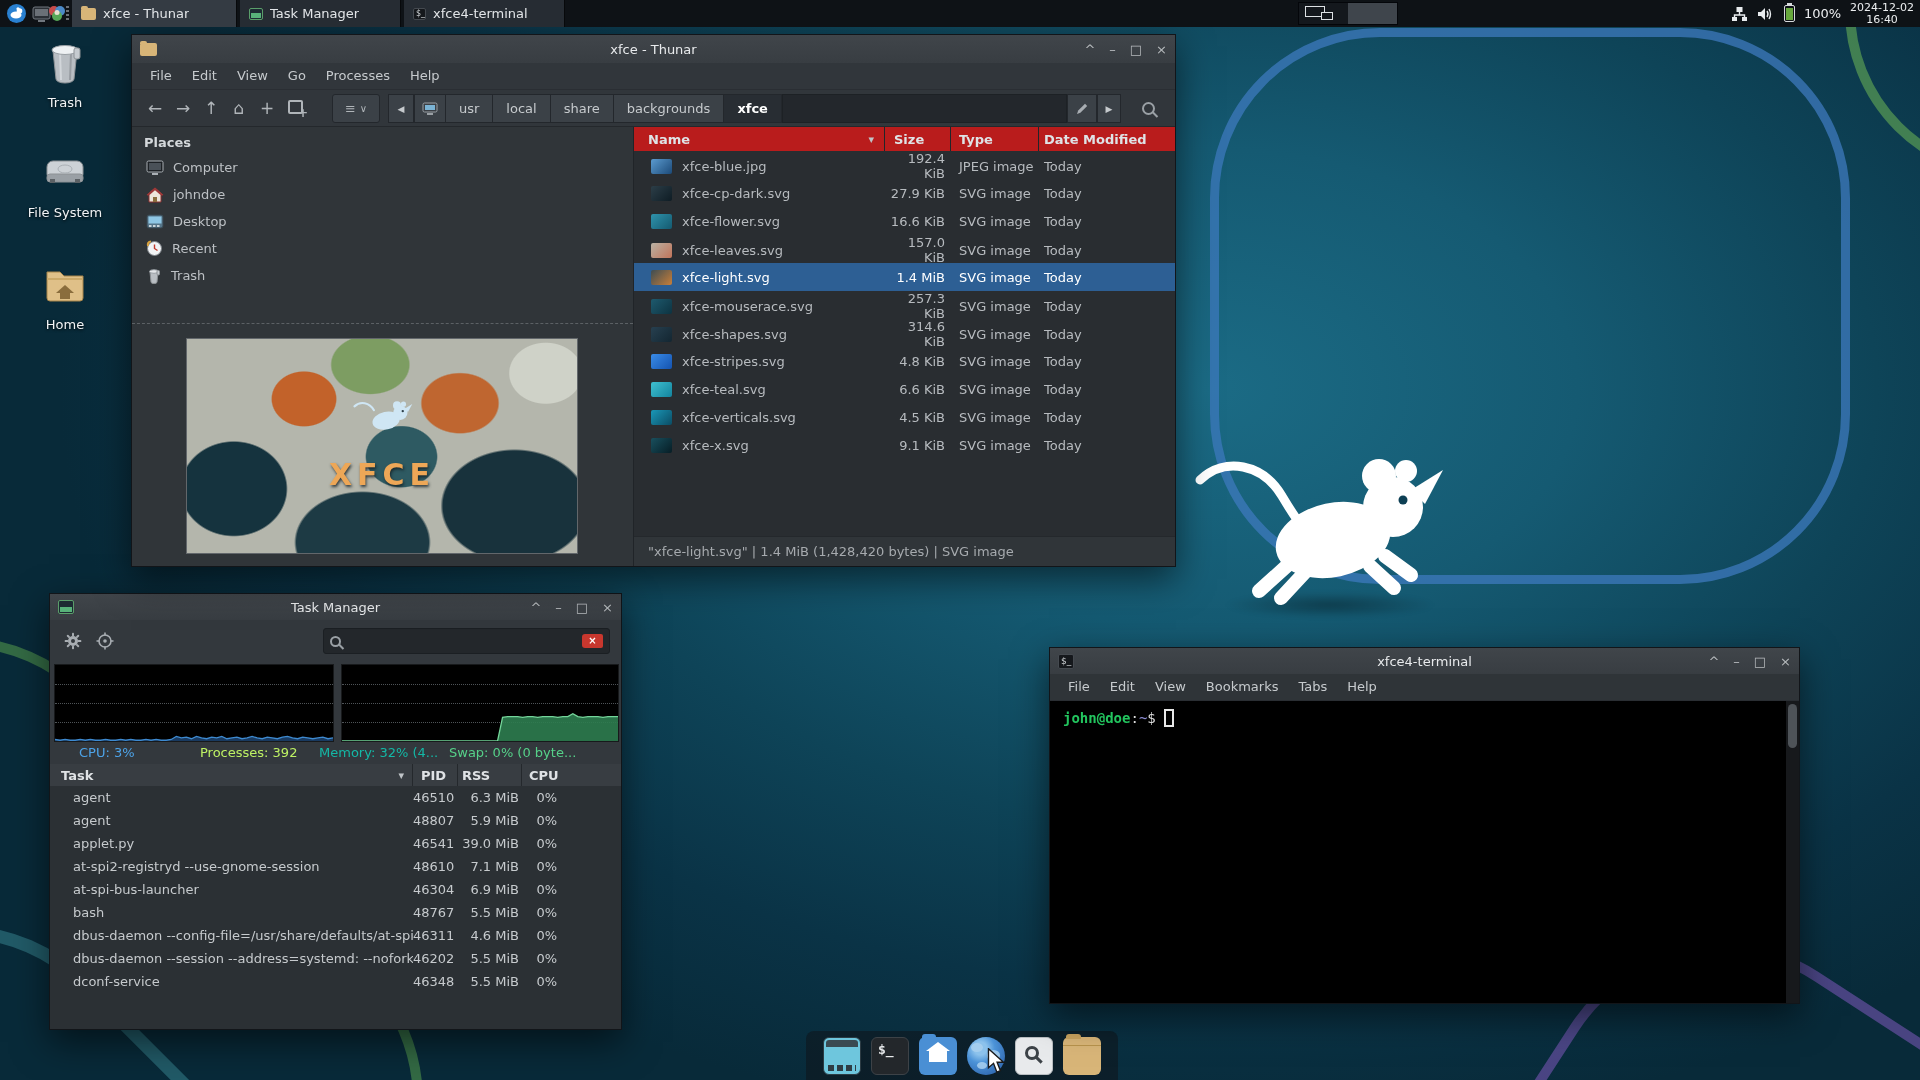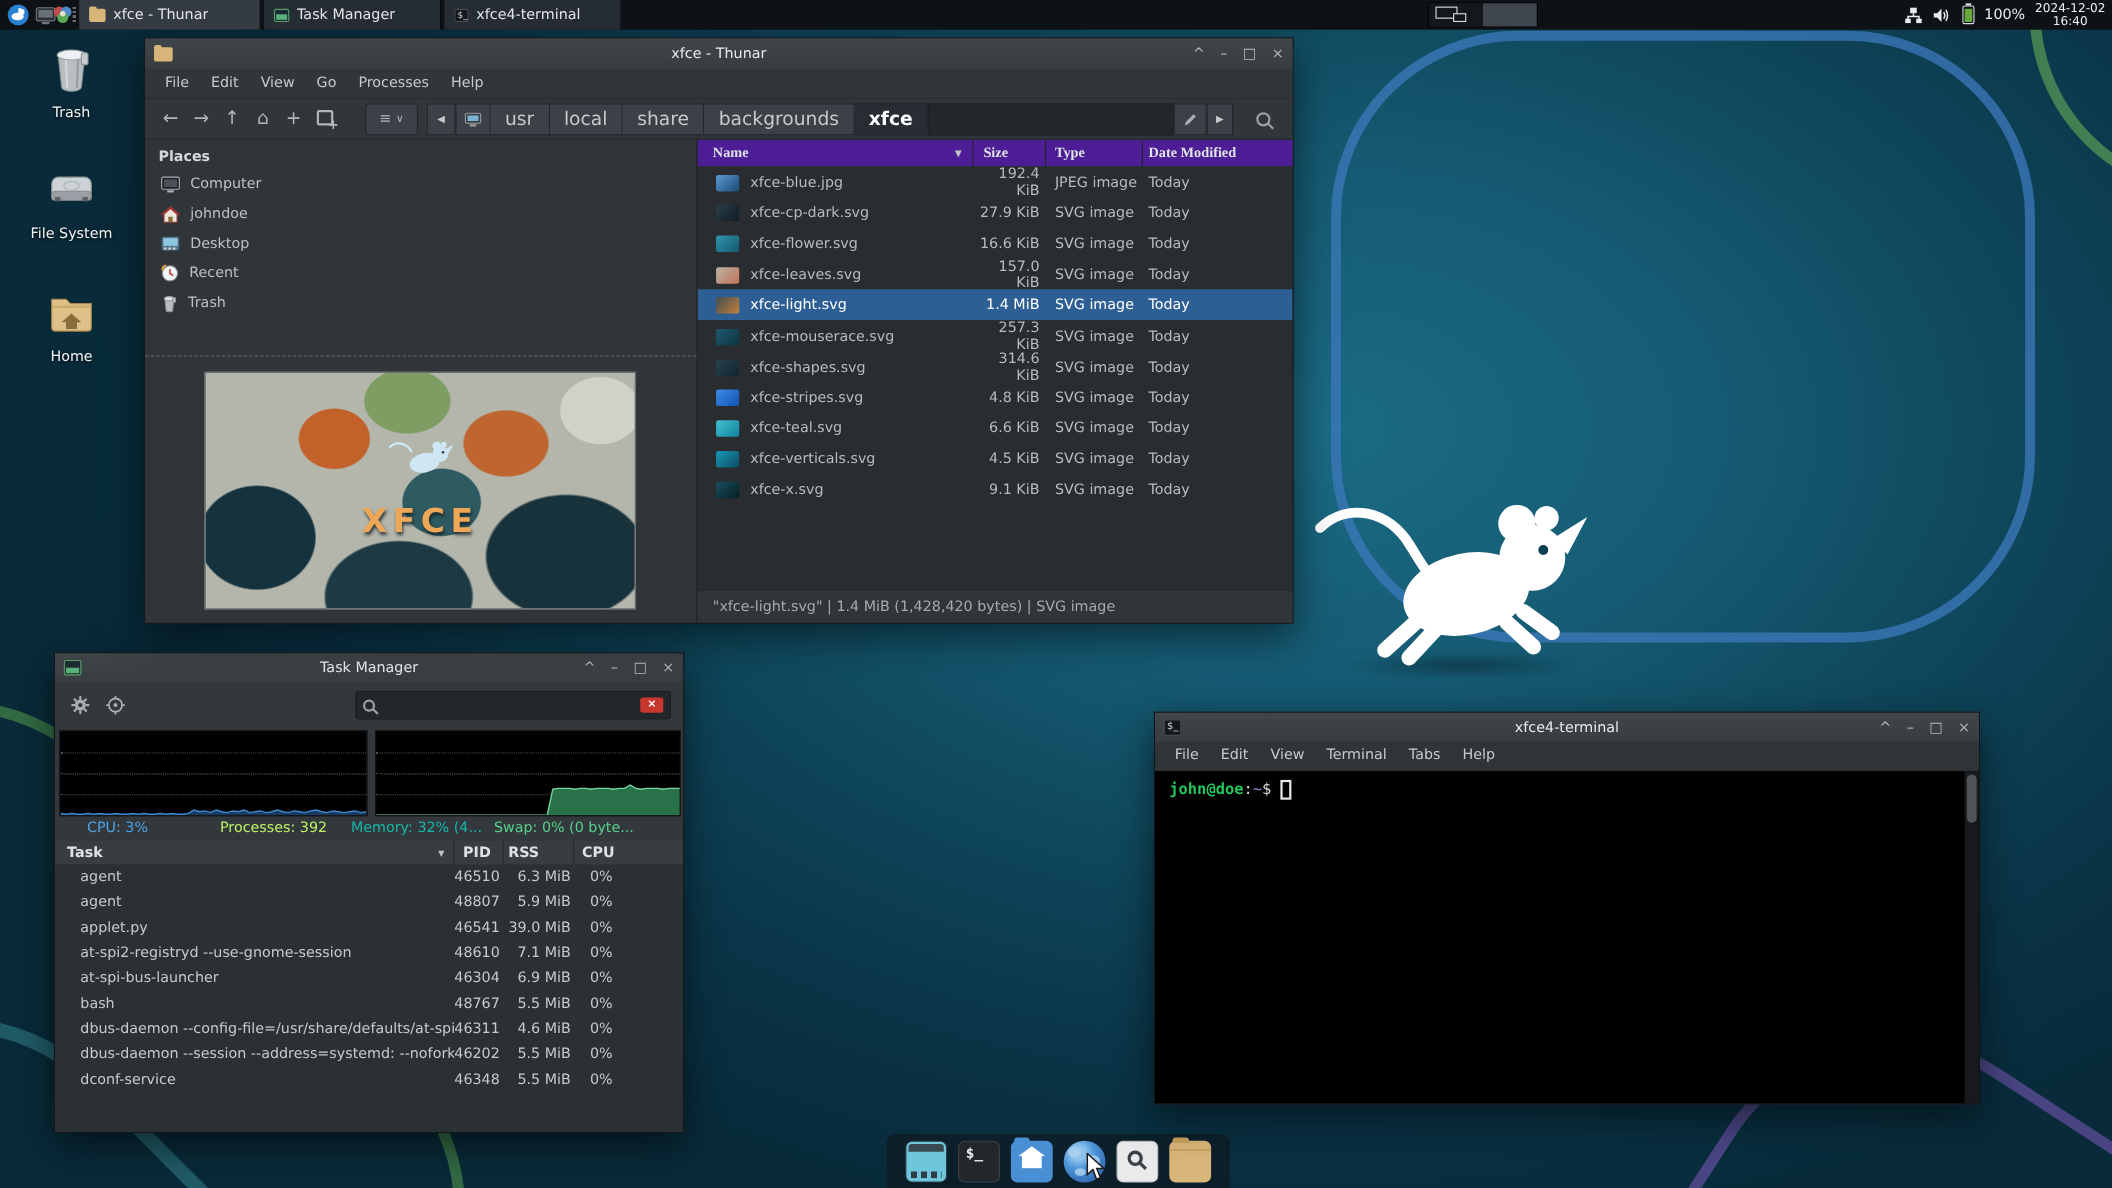--- a/index.html
+++ b/index.html
@@ -63,21 +63,21 @@
   
   #thunar { left:131px; top:34px; width:1045px; height:533px; z-index:30; }
   #thunar .titlebar { height:28px; }
   #thunar-toolbar { height:37px; background:#31363b; border-bottom:1px solid #24282c; position:relative; flex:none; }
   .tool-ic { position:absolute; top:8px; color:#b0b5b9; font-size:17px; line-height:20px; width:22px; text-align:center; }
   .winplus { position:absolute; top:10px; width:15px; height:14px; border:2px solid #b0b5b9; border-radius:2px; }
   .winplus::after { content:"+"; position:absolute; right:-7px; bottom:-8px; color:#b0b5b9; font-size:12px; font-weight:bold; }
   .view-btn { position:absolute; left:200px; top:4px; width:48px; height:29px; background:#3b4147; border:1px solid #23272c; border-radius:3px;
     color:#b0b5b9; font-size:13px; display:flex; align-items:center; justify-content:center; gap:4px; }
   #pathbar { position:absolute; left:256px; top:4px; right:10px; height:29px; display:flex; }
-  .pb-btn { background:#3b4147; border:1px solid #23272c; color:#c6cacd; font-size:17px; display:flex; align-items:center; justify-content:center; }
+  .pb-btn { background:#3b4147; border:1px solid #23272c; color:#c6cacd; font-size:13px; display:flex; align-items:center; justify-content:center; }
   .pb-nav { width:26px; flex:none; }
   .crumb { padding:0 13px; border-left:none; }
   .crumb.active { background:#282d33; color:#ffffff; font-weight:bold; }
   .pb-fill { flex:1; background:#23272c; border:1px solid #1d2125; }
   .pb-edit { width:30px; flex:none; }
   .pb-next { width:24px; flex:none; }
   #pb-search { margin-left:10px; width:34px; border:none; background:transparent; }
   .mag { width:11px; height:11px; border:2px solid #9aa0a5; border-radius:50%; position:relative; flex:none; }
   .mag::after { content:""; position:absolute; width:2px; height:7px; background:#9aa0a5; right:-3px; bottom:-5px; transform:rotate(-45deg); }
   #thunar-main { flex:1; display:flex; min-height:0; }
@@ -94,22 +94,22 @@
       radial-gradient(80px 60px at 47% 12%, #7d9d62 0 48%, rgba(125,157,98,0) 50%),
       radial-gradient(66px 56px at 30% 28%, #c2622a 0 48%, rgba(194,98,42,0) 50%),
       radial-gradient(90px 70px at 70% 30%, #bf6630 0 42%, rgba(191,102,48,0) 44%),
       radial-gradient(70px 60px at 55% 55%, #2e5a62 0 50%, rgba(46,90,98,0) 52%),
       radial-gradient(60px 50px at 92% 16%, #cfd2c8 0 60%, rgba(207,210,200,0) 62%),
       #b4b6ac; }
   #preview .pv-text { position:absolute; left:0; right:0; top:118px; text-align:center; color:#eda757; font-weight:bold;
     font-size:30px; letter-spacing:5px; text-shadow:1px 2px 3px rgba(20,30,35,.8); }
   #preview svg { position:absolute; left:158px; top:55px; }
   #file-pane { flex:1; display:flex; flex-direction:column; min-width:0; background:#292d31; }
-  #file-header { height:24px; background:#4c1d95; display:grid; grid-template-columns:251px 66px 88px 1fr;
-    color:#dfe3e6; font-size:13px; font-weight:bold; flex:none;font-family:Liberation Serif, serif; }
+  #file-header { height:24px; background:#b91c1c; display:grid; grid-template-columns:251px 66px 88px 1fr;
+    color:#dfe3e6; font-size:13px; font-weight:bold; flex:none; }
   #file-header > div { display:flex; align-items:center; border-right:1px solid #212529; }
   .fh-name { padding-left:14px; } .fh-name .arrow { margin-left:auto; margin-right:10px; font-size:11px; color:#c0c4c8; }
   .fh-size { padding-left:9px; } .fh-type { padding-left:8px; } .fh-date { padding-left:5px; border-right:none !important; }
   #file-rows { flex:1; overflow:hidden; }
   .file-row { height:28px; display:grid; grid-template-columns:48px 203px 66px 88px 1fr; align-items:center;
     color:#b7bbbf; font-size:13px; }
   .file-row.selected { background:#2d5f94; color:#ffffff; }
   .file-icon { width:21px; height:15px; border-radius:2px; margin-left:17px; }
   .fc-size { text-align:right; padding-right:6px; }
   .fc-type { padding-left:8px; } .fc-date { padding-left:5px; }
@@ -665,21 +665,21 @@
         <span>^</span>
         <span>–</span>
         <span>□</span>
         <span>×</span>
       </span>
     </div>
     <div class="menubar">
         <span class="menu-item">File</span>
         <span class="menu-item">Edit</span>
         <span class="menu-item">View</span>
-        <span class="menu-item">Terminal</span>
+        <span class="menu-item">Bookmarks</span>
         <span class="menu-item">Tabs</span>
         <span class="menu-item">Help</span>
       </div>
     <div id="term-body">
       <div id="prompt">
         <span class="p-user">john@doe</span>
         <span class="p-colon">:</span>
         <span class="p-path">~</span>
         <span class="p-dollar">$</span>
         <span class="cursor"></span>

